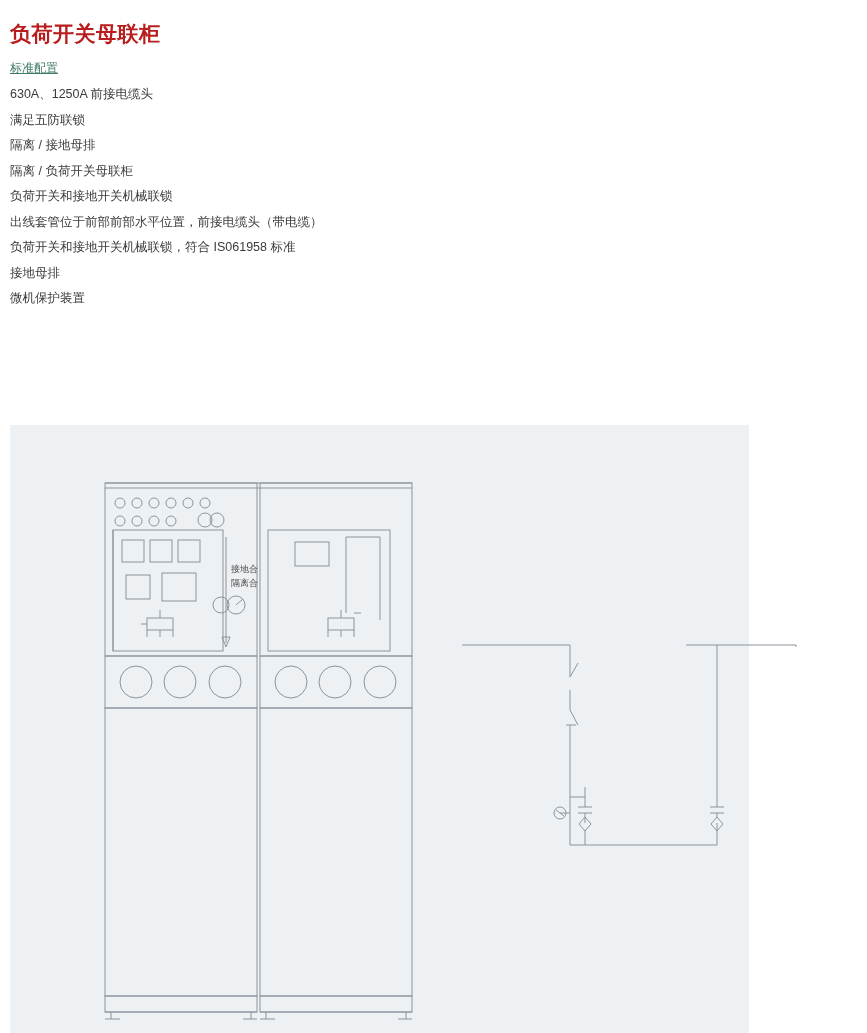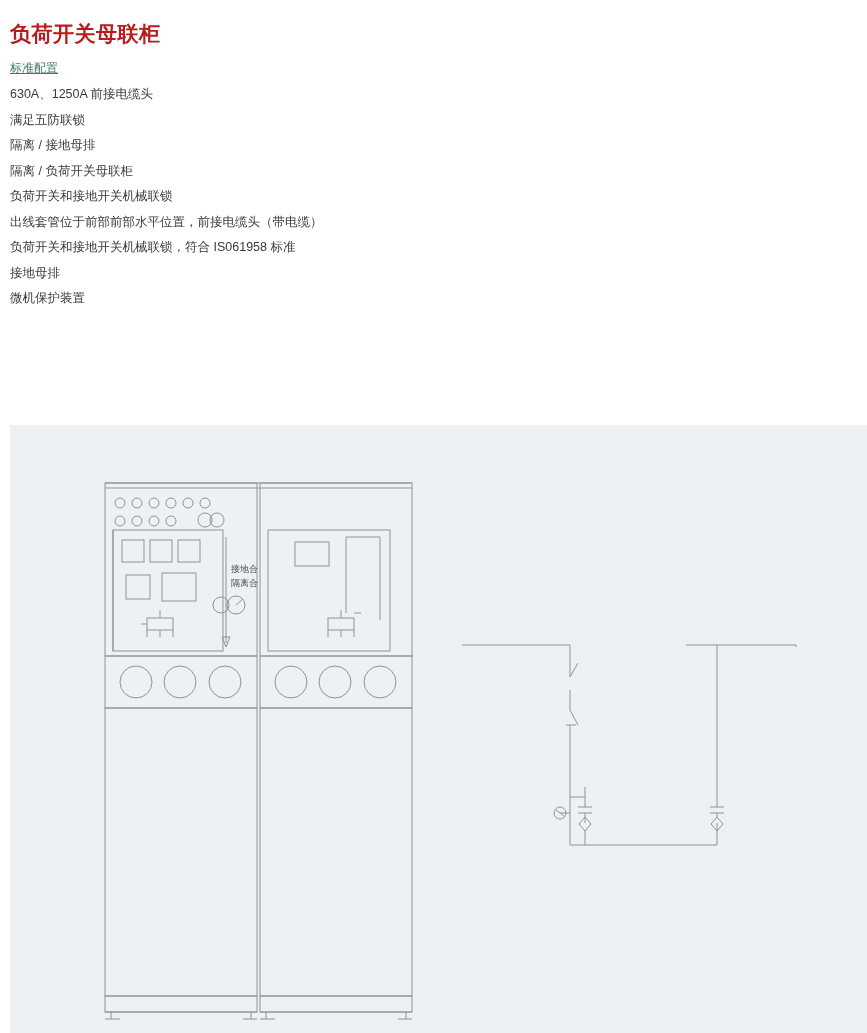--- a/index.html
+++ b/index.html
@@ -50,21 +50,21 @@
   .spec-list li {
     font-size: 12.5px;
     line-height: 25.5px;
     color: #3a3a3a;
     white-space: nowrap;
   }
   .figure-panel {
     position: absolute;
     left: 10px;
     top: 425px;
-    width: 857px;
+    width: 739px;
     height: 608px;
     background: #eef1f4;
   }
   .figure-inner {
     position: absolute;
     left: 0;
     top: 0;
     width: 857px;
     height: 608px;
   }

